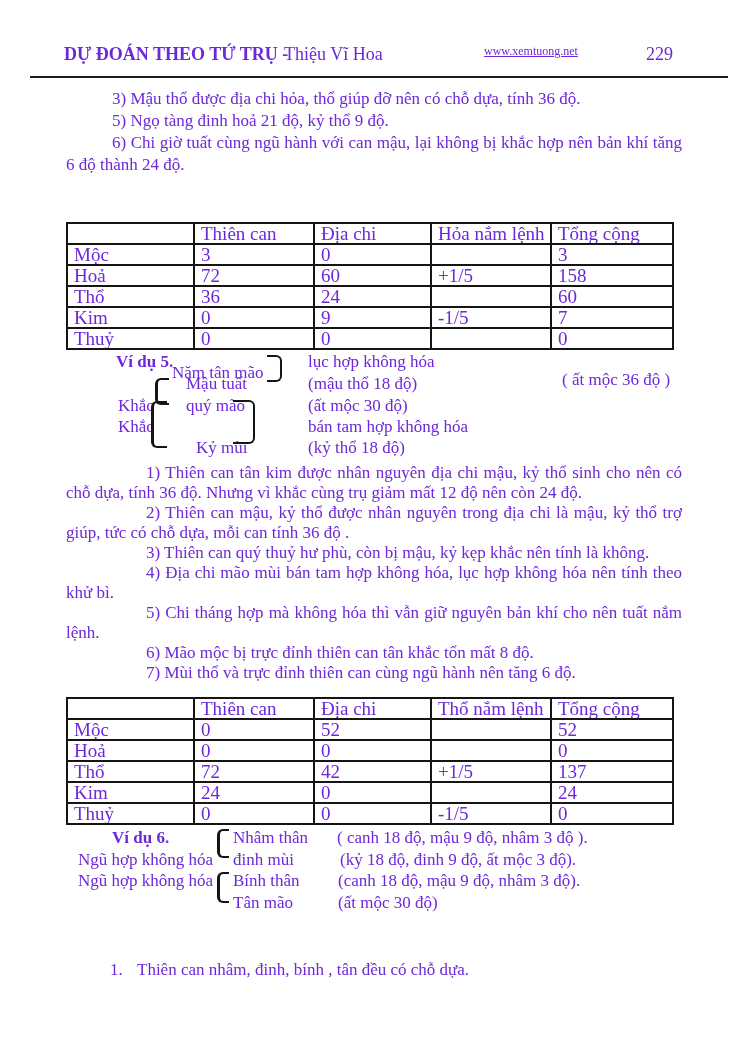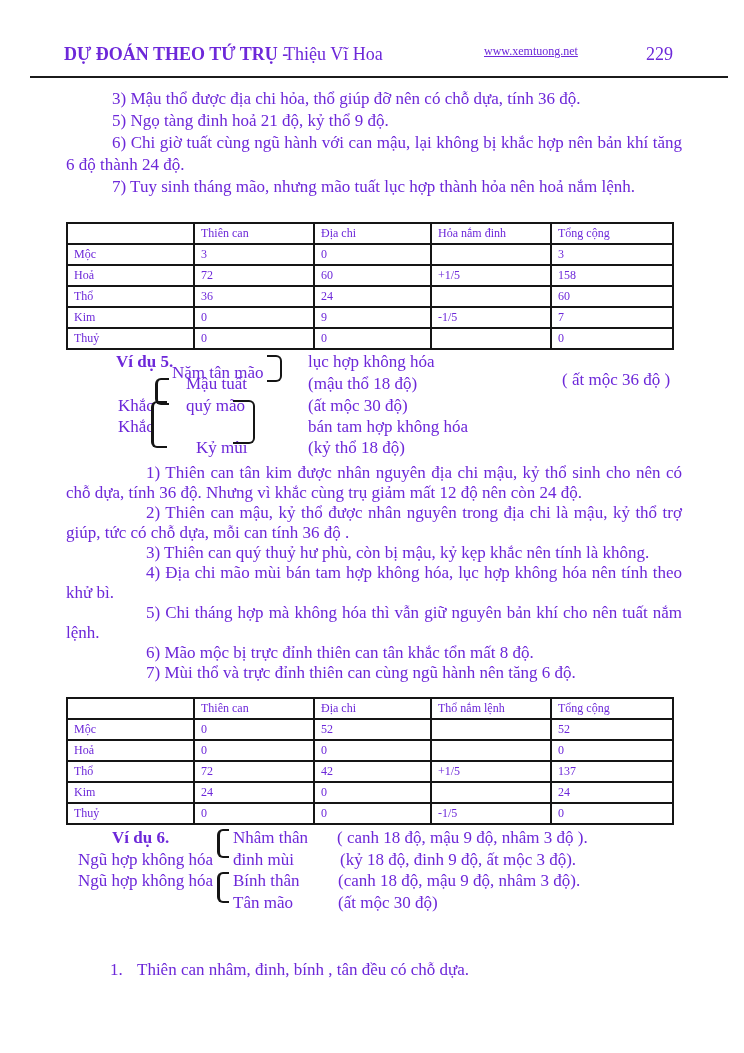--- a/index.html
+++ b/index.html
@@ -14,21 +14,21 @@
   .hdr-title { font-weight:bold; font-size:18px; }
   .hdr-text  { font-size:18px; }
   .hdr-site  { font-size:12px; text-decoration:underline; }
   .hdr-rule  { position:absolute; left:30px; top:76px; width:698px; height:2px; background:#1b1b1b; }
   
   .intro { position:absolute; left:66px; top:88px; width:616px; }
   .intro p { margin:0; line-height:22px; text-align:justify; text-indent:46px; }
   
   .deg-table { position:absolute; left:66px; border-collapse:collapse; table-layout:fixed; width:606px; }
   .deg-table td { border:2px solid #151515; height:18px; line-height:19px; padding:0 2px 0 6px;
-                  font-size:12px; vertical-align:middle; overflow:hidden; }
+                  font-size:19px; vertical-align:middle; overflow:hidden; }
   .t1 { top:222px; } .t2 { top:697px; }
   
   .ex { position:absolute; left:0; width:744px; }
   .ex5 { top:350px; height:102px; }
   .ex6 { top:825px; height:95px; }
   .ex span { position:absolute; white-space:nowrap; line-height:20px; }
   .bold { font-weight:bold; }
   .bracket { position:absolute; }
   .br-right { border-top:2px solid #151515; border-right:2px solid #151515; border-bottom:2px solid #151515;
               border-radius:0 6px 6px 0; }
@@ -52,37 +52,36 @@
     <span class="abs hdr-text" style="left:284px; top:44px;">Thiệu Vĩ  Hoa</span>
     <span class="abs hdr-site" style="left:484px; top:44px;">www.xemtuong.net</span>
     <span class="abs hdr-text" style="left:646px; top:44px;">229</span>
     <div class="hdr-rule"></div>
   </div>
 
   <div class="intro">
     <p>3) Mậu thổ được địa chi hỏa, thổ giúp đỡ nên có chỗ dựa, tính 36 độ.</p>
     <p>5) Ngọ tàng đinh hoả 21 độ, kỷ thổ 9 độ.</p>
     <p>6) Chi giờ tuất cùng ngũ hành với can mậu, lại không bị khắc hợp nên bản khí tăng 6 độ thành 24 độ.</p>
-    <p>7) Tuy sinh tháng mão, nhưng mão tuất lục hợp thành hỏa nên hoả nắm lệnh.</p>
   </div>
 
   <table class="deg-table t1">
     <colgroup>
       <col style="width:127px">
         <col style="width:120px">
         <col style="width:117px">
       <col style="width:120px">
         <col style="width:122px">
     </colgroup>
     <tbody>
         <tr>
       <td></td>
       <td>Thiên can</td>
       <td>Địa chi</td>
-      <td>Hỏa nắm đinh</td>
+      <td>Hỏa nắm lệnh</td>
       <td>Tổng cộng</td>
     </tr>
     <tr>
       <td>Mộc</td>
       <td>3</td>
       <td>0</td>
       <td></td>
       <td>3</td>
     </tr>
     <tr>

